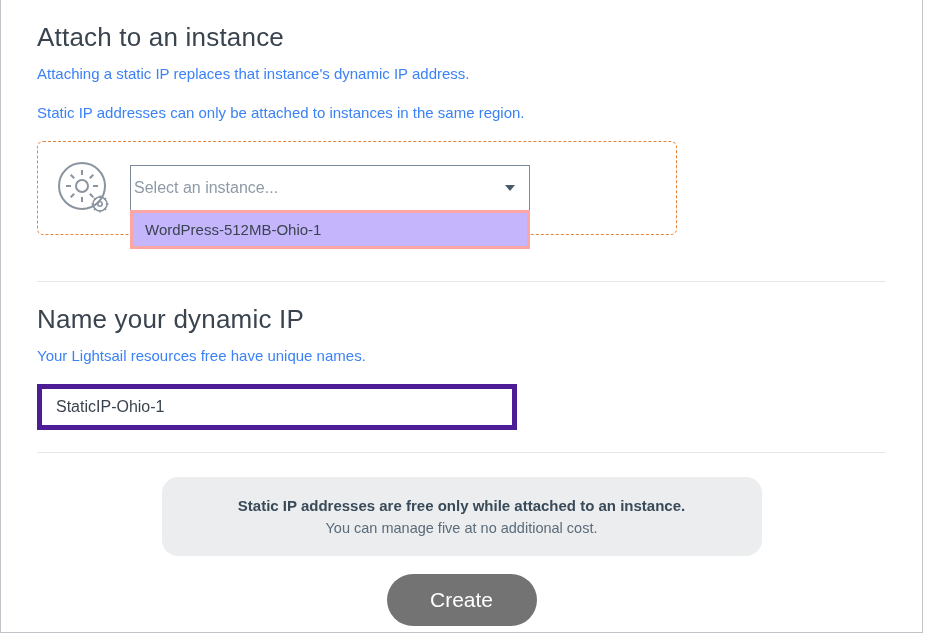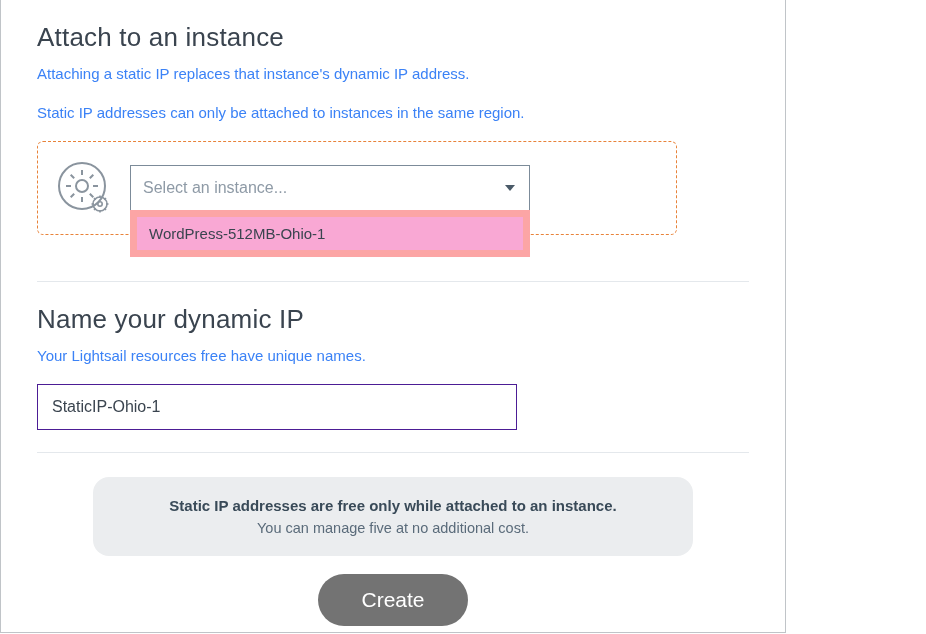--- a/index.html
+++ b/index.html
@@ -13,21 +13,21 @@
       color: #16191f;
       width: 926px;
       height: 634px;
       padding: 0;
       overflow: hidden;
     }
     .page {
       border-left: 1px solid #c0c4c8;
       border-right: 1px solid #c0c4c8;
       border-bottom: 1px solid #c0c4c8;
-      width: 786px;
+      width: 923px;
       height: 633px;
       padding: 22px 36px 0 36px;
       background: #ffffff;
       position: relative;
     }
     .section-title {
       font-size: 26px;
       font-weight: 300;
       color: #3a444f;
       margin-bottom: 10px;
@@ -59,21 +59,21 @@
       position: relative;
       width: 400px;
     }
     .select-box {
       width: 400px;
       height: 46px;
       border: 1px solid #7c8b99;
       background: #ffffff;
       display: flex;
       align-items: center;
-      padding: 0 12px;
+      padding: 0 3px;
       font-size: 16px;
       color: #8e9aa6;
       position: relative;
       cursor: pointer;
     }
     .select-caret {
       position: absolute;
       right: 14px;
       top: 50%;
       transform: translateY(-50%);
@@ -81,39 +81,39 @@
       height: 0;
       border-left: 5px solid transparent;
       border-right: 5px solid transparent;
       border-top: 6px solid #4a5a68;
     }
     .dropdown-list {
       position: absolute;
       top: 45px;
       left: 0;
       width: 400px;
-      border: 7px solid #fca5a5;
-      background: #f9a8d4;
+      border: 3px solid #fca5a5;
+      background: #c4b5fd;
       z-index: 5;
     }
     .dropdown-item {
       padding: 8px 12px;
       font-size: 15px;
       color: #3a444f;
       cursor: pointer;
     }
     .divider {
       height: 1px;
       background: #e4e8ec;
       margin-bottom: 22px;
     }
     .name-input {
       width: 480px;
       height: 46px;
-      border: 1px solid #4c1d95;
+      border: 5px solid #4c1d95;
       font-size: 16px;
       color: #3a444f;
       padding: 0 14px;
       outline: none;
       margin-bottom: 22px;
     }
     .info-panel {
       width: 600px;
       margin: 24px auto 18px auto;
       background: #ebedef;

